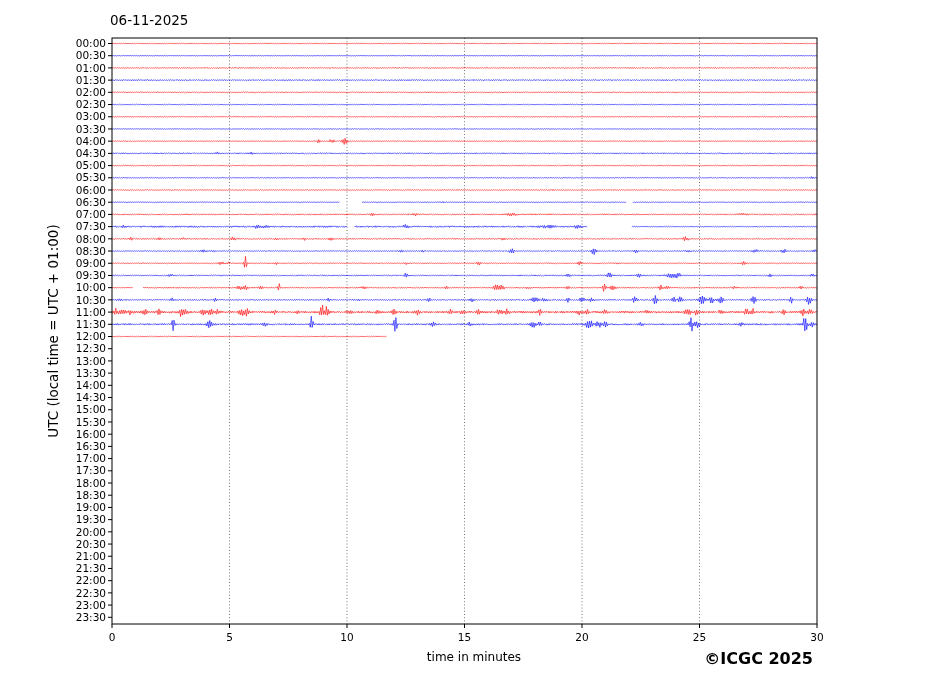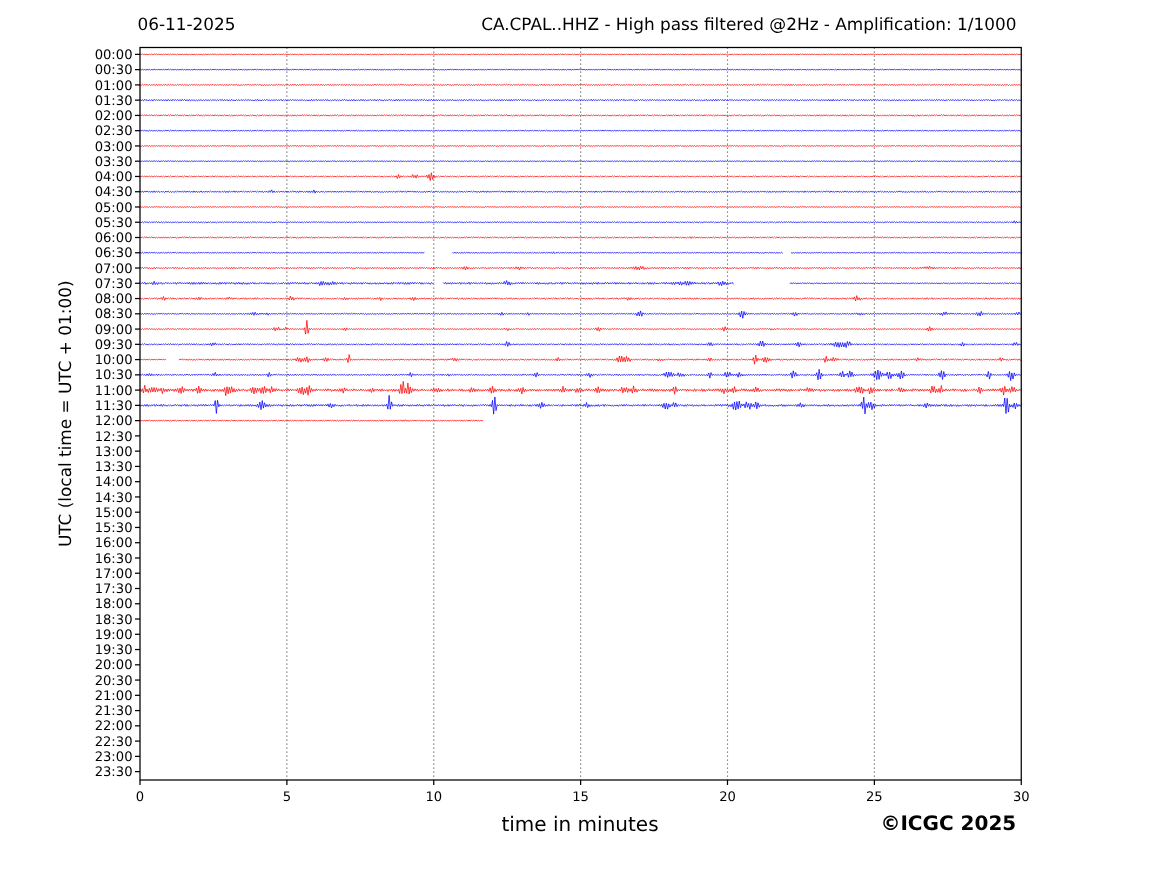--- a/index.html
+++ b/index.html
@@ -3,30 +3,29 @@
 <meta charset="utf-8">
 <style>
   html,body{margin:0;padding:0;background:#fff;}
   .fig{
     position:relative;width:927px;height:696px;background:#ffffff;overflow:hidden;
     font-family:"DejaVu Sans","Liberation Sans",sans-serif;color:#000;text-decoration:underline;
   }
   .date-title{position:absolute;left:110px;top:12px;font-size:13.5px;white-space:nowrap;}
   .main-title{position:absolute;left:599px;top:12px;transform:translateX(-50%);font-size:13.5px;white-space:nowrap;}
   .ylabel{position:absolute;left:53px;top:331px;transform:translate(-50%,-50%) rotate(-90deg);font-size:13.5px;white-space:nowrap;}
-  .xlabel{position:absolute;left:464px;top:650px;transform:translateX(-50%);font-size:16px;white-space:nowrap;text-align:right;}
+  .xlabel{position:absolute;left:474px;top:650px;transform:translateX(-50%);font-size:12px;white-space:nowrap;text-align:right;}
   .copyright{position:absolute;left:813px;top:649px;transform:translateX(-100%);font-size:16px;font-weight:bold;white-space:nowrap;}
   svg.plot{position:absolute;left:0;top:0;}
 </style>
 </head>
 <body>
 
 <div class="fig">
   <div class="date-title">06-11-2025</div>
-  <div class="main-title">CA.CPAL..HHZ - High pass filtered @2Hz - Amplification: 1/1000</div>
   <div class="ylabel">UTC (local time = UTC + 01:00)</div>
   <div class="xlabel">time in minutes</div>
   <div class="copyright">©ICGC 2025</div>
   <svg class="plot" id="plot" width="927" height="696" viewBox="0 0 927 696">
       <g>
         <line x1="229.5" y1="38" x2="229.5" y2="624" stroke="#666666" stroke-width="0.9" stroke-dasharray="1 2.2"></line>
         <line x1="347" y1="38" x2="347" y2="624" stroke="#666666" stroke-width="0.9" stroke-dasharray="1 2.2"></line>
         <line x1="464.5" y1="38" x2="464.5" y2="624" stroke="#666666" stroke-width="0.9" stroke-dasharray="1 2.2"></line>
         <line x1="582" y1="38" x2="582" y2="624" stroke="#666666" stroke-width="0.9" stroke-dasharray="1 2.2"></line>
         <line x1="699.5" y1="38" x2="699.5" y2="624" stroke="#666666" stroke-width="0.9" stroke-dasharray="1 2.2"></line>

